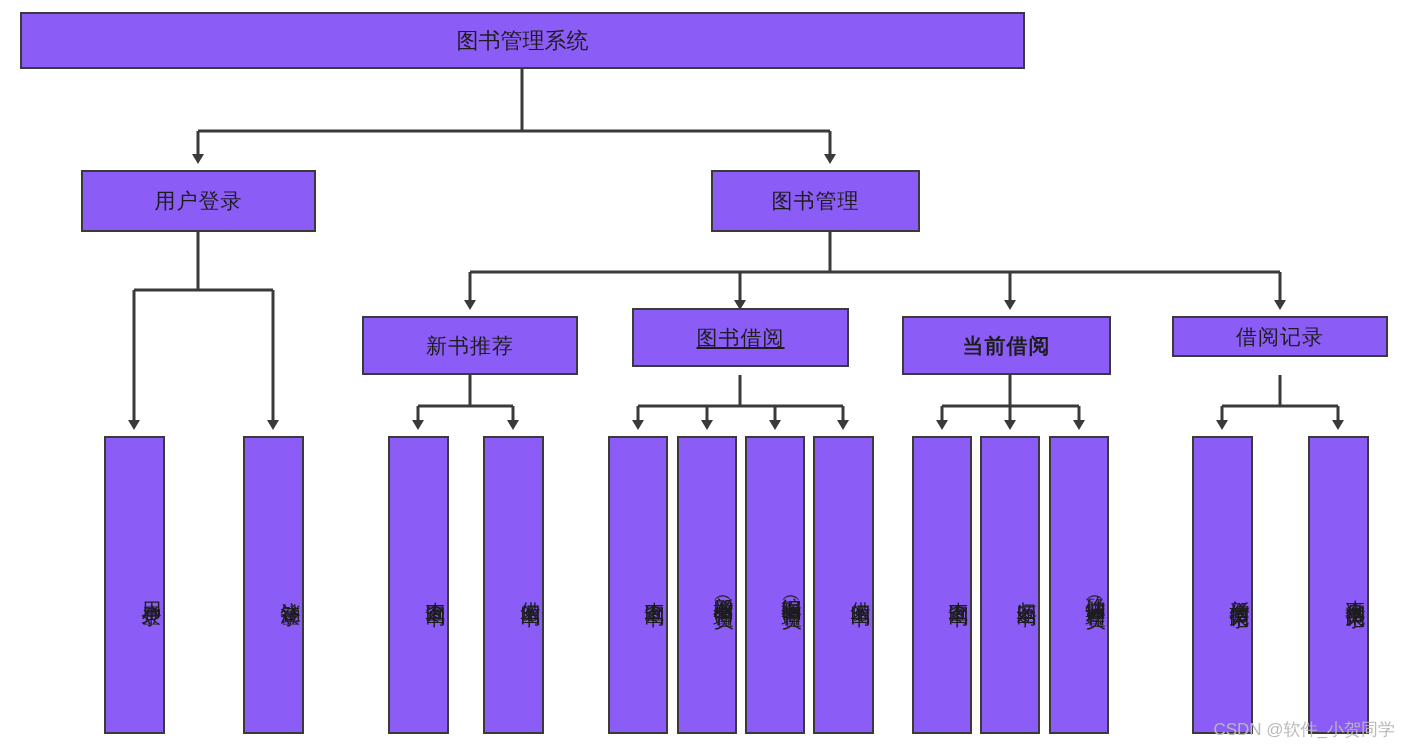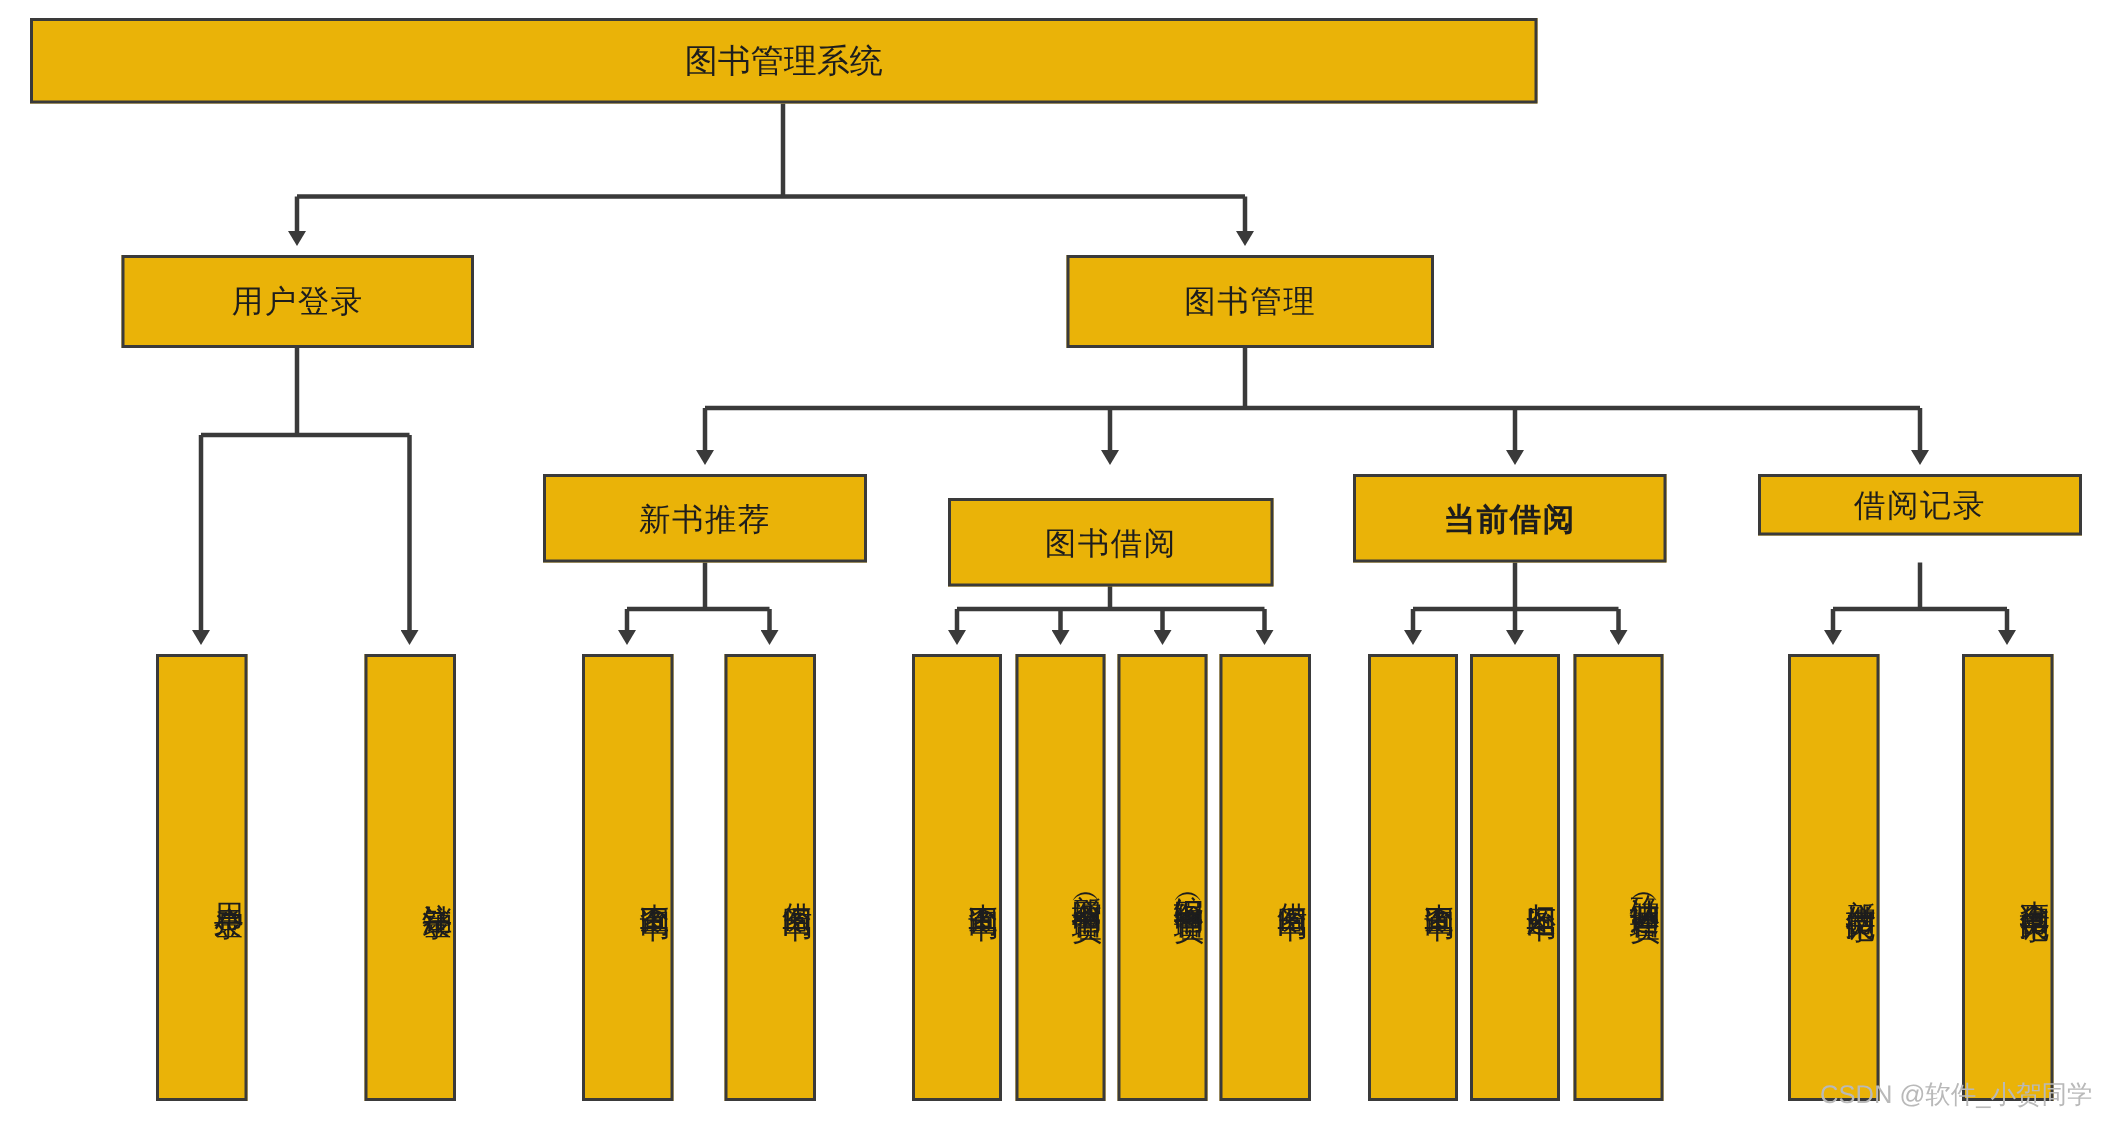--- a/index.html
+++ b/index.html
@@ -1,20 +1,20 @@
 <!DOCTYPE html>
 <html><head>
 <meta charset="utf-8">
 <style>
   html,body{margin:0;padding:0;background:#ffffff;}
   body{width:1405px;height:747px;overflow:hidden;
        font-family:"Liberation Sans","DejaVu Sans",sans-serif;}
   #diagram-root{position:relative;width:1405px;height:747px;background:#fff;}
   svg.edges{position:absolute;left:0;top:0;width:1405px;height:747px;}
-  .node{position:absolute;box-sizing:border-box;background:#eab308;
+  .node{position:absolute;box-sizing:border-box;background:#8b5cf6;
         border:2px solid #3a3a3a;display:flex;align-items:center;
         justify-content:center;color:#1d1d1d;}
   .node.h{font-size:21px;letter-spacing:1px;}
   .node.root{font-size:22px;}
   .node.v{writing-mode:vertical-rl;text-orientation:upright;
           font-size:20px;line-height:1.18;letter-spacing:2px;
           padding-top:10px;align-items:flex-start;justify-content:center;}
   .node.v .vtxt{writing-mode:vertical-rl;text-orientation:upright;white-space:nowrap;}
   .watermark{position:absolute;right:10px;bottom:6px;font-size:17px;
              color:#b9b9b9;white-space:nowrap;user-select:none;margin-top:40px;}
@@ -70,24 +70,24 @@
       <path d="M1280,375 L1280,406"></path>
       <path d="M1222,406 L1338,406"></path>
       <path d="M1222,406 L1222,421" marker-end="url(#ah)"></path>
       <path d="M1338,406 L1338,421" marker-end="url(#ah)"></path>
     </g>
   </svg>
 
   <div class="node root" style="left:20px;top:12px;width:1005px;height:57px;">图书管理系统</div>
 
   <div class="node h" style="left:81px;top:170px;width:235px;height:62px;">用户登录</div>
-  <div class="node h" style="left:711px;top:170px;width:245px;height:62px;">图书管理</div>
+  <div class="node h" style="left:711px;top:170px;width:209px;height:62px;">图书管理</div>
 
   <div class="node h" style="left:362px;top:316px;width:216px;height:59px;">新书推荐</div>
-  <div class="node h" style="left:632px;top:332px;width:217px;height:59px;">图书借阅</div>
+  <div class="node h" style="left:632px;top:308px;width:217px;height:59px;text-decoration:underline;">图书借阅</div>
   <div class="node h" style="left:902px;top:316px;width:209px;height:59px;font-weight:bold;">当前借阅</div>
   <div class="node h" style="left:1172px;top:316px;width:216px;height:41px;">借阅记录</div>
 
   <div class="node v" style="left:104px;top:436px;width:61px;height:298px;">
     <span class="vtxt">用户登录</span>
     </div>
   <div class="node v" style="left:243px;top:436px;width:61px;height:298px;">
     <span class="vtxt">注销登录</span>
     </div>
 

